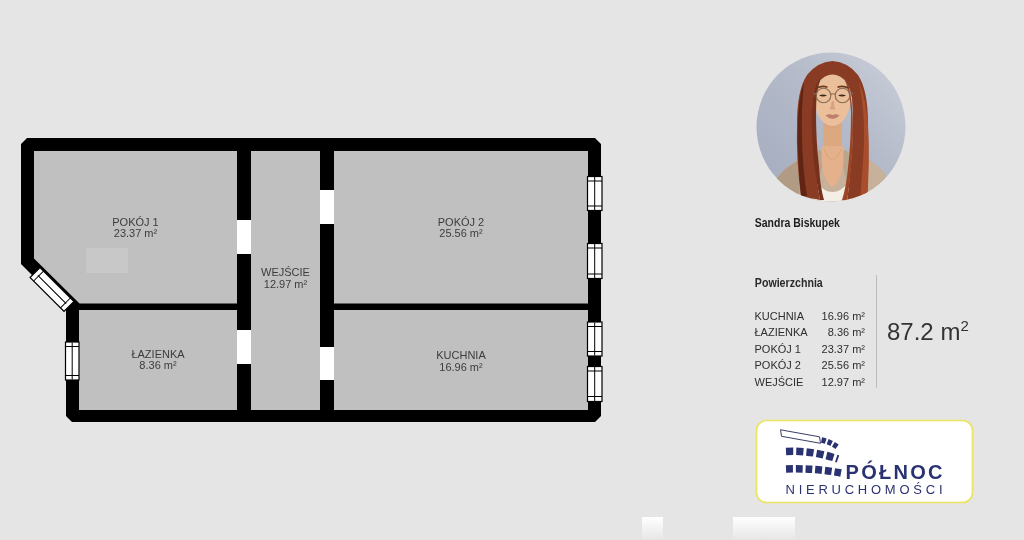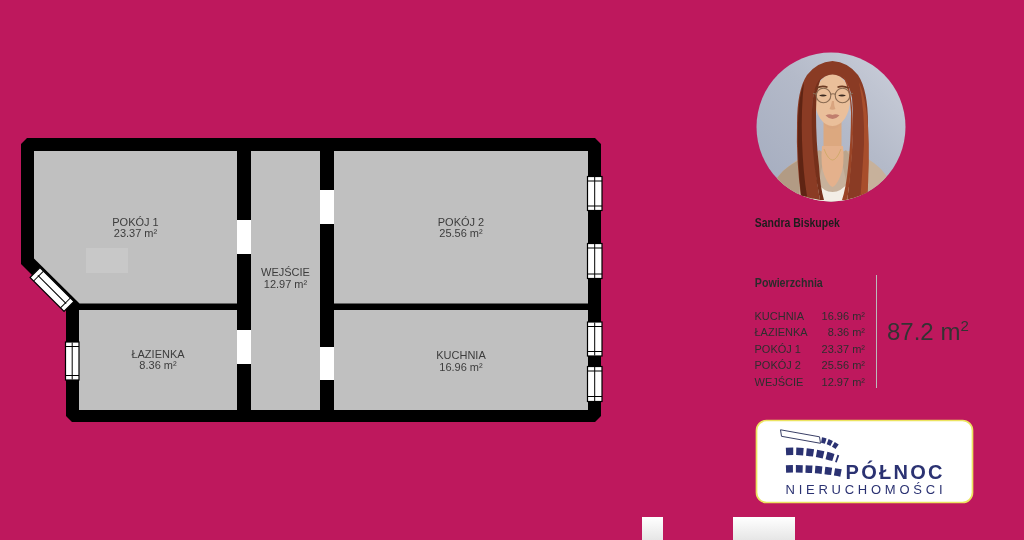--- a/index.html
+++ b/index.html
@@ -1,16 +1,16 @@
 <!DOCTYPE html>
 <html><head>
 <meta charset="utf-8">
 <style>
   html,body{margin:0;padding:0;background:#ffffff;}
-  #stage{position:relative;width:1024px;height:540px;background:#be185d;overflow:hidden;
+  #stage{position:relative;width:1024px;height:540px;background:#e5e5e5;overflow:hidden;
          font-family:"Liberation Sans", sans-serif;}
   svg text{font-family:"Liberation Sans", sans-serif;}
 </style>
 </head>
 <body>
 <div id="stage">
 <svg width="1024" height="540" viewBox="0 0 1024 540" xmlns="http://www.w3.org/2000/svg">
   <defs>
     <clipPath id="pc">
           <circle cx="831" cy="127" r="74.5"></circle>

